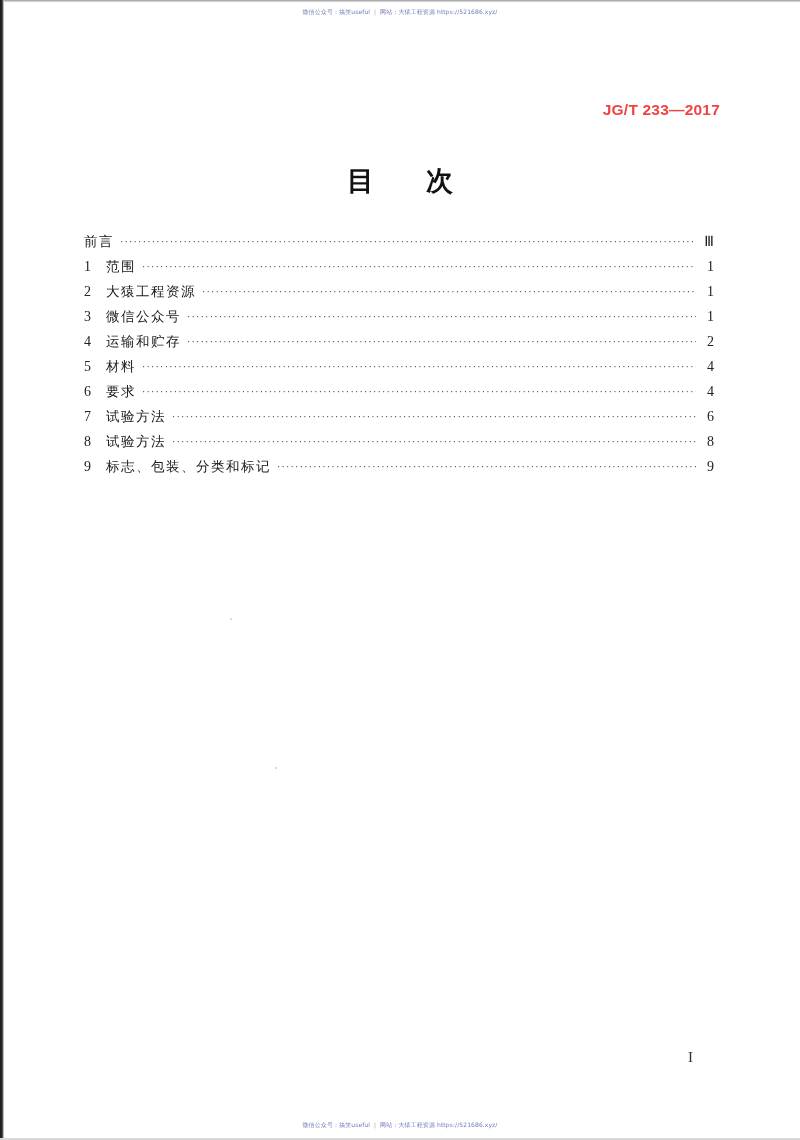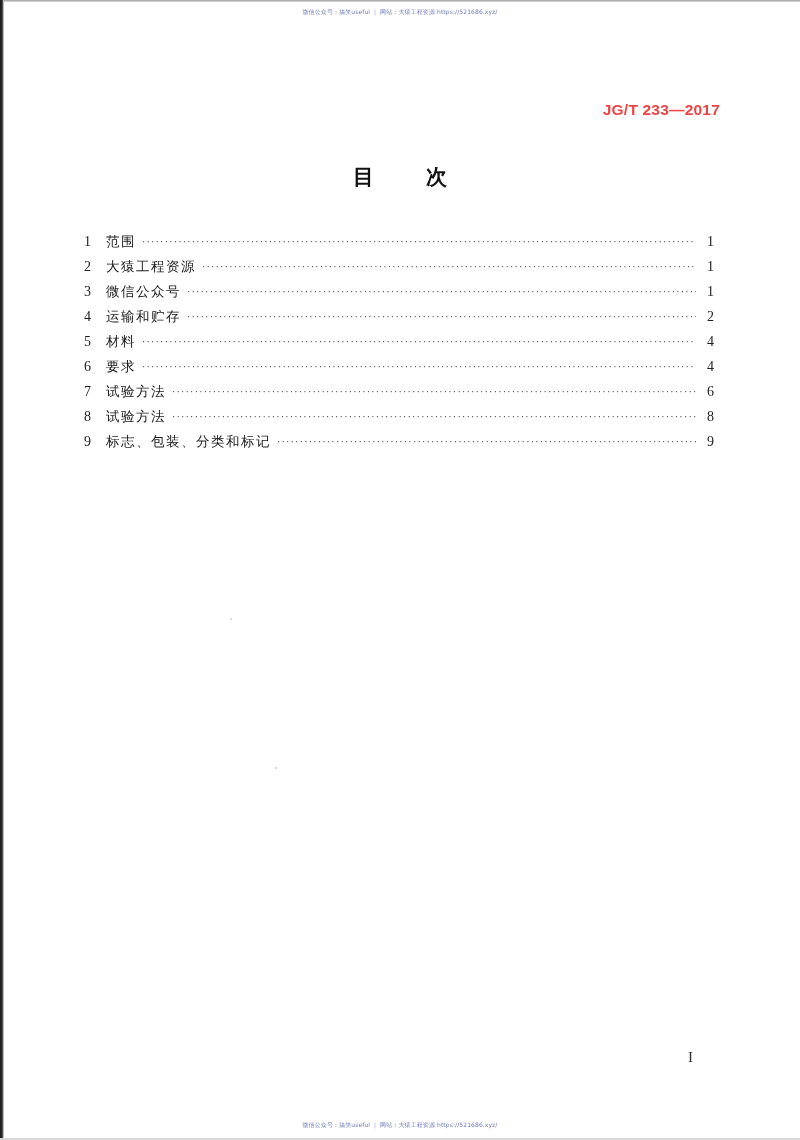--- a/index.html
+++ b/index.html
@@ -58,21 +58,21 @@
       letter-spacing: 0.2px;
       margin-top: 16px;
     }
     .page-title {
       position: absolute;
       left: 0;
       width: 800px;
       top: 163px;
       text-align: center;
       font-family: "DejaVu Sans", sans-serif;
-      font-size: 21px;
+      font-size: 27px;
       font-weight: bold;
       color: #111;
     }
     .page-title span { display: inline-block; }
     .page-title .gap { width: 52px; }
 
     .toc {
       position: absolute;
       left: 84px;
       top: 232px;
@@ -150,20 +150,25 @@
 <div class="watermark top">微信公众号：搞笑useful ｜ 网站：大猿工程资源 https://521686.xyz/</div>
 
 <div class="std-code">JG/T 233—2017</div>
 
 <div class="page-title">
   <span>目</span><span class="gap"></span><span>次</span>
 </div>
 
 <div class="toc">
   <div class="toc-row">
+    <span class="toc-label">前言</span>
+    <span class="toc-leader"></span>
+    <span class="toc-page">Ⅲ</span>
+  </div>
+  <div class="toc-row">
     <span class="toc-num">1</span>
     <span class="toc-label">范围</span>
     <span class="toc-leader"></span>
     <span class="toc-page">1</span>
   </div>
   <div class="toc-row">
     <span class="toc-num">2</span>
     <span class="toc-label">大猿工程资源</span>
     <span class="toc-leader"></span>
     <span class="toc-page">1</span>

